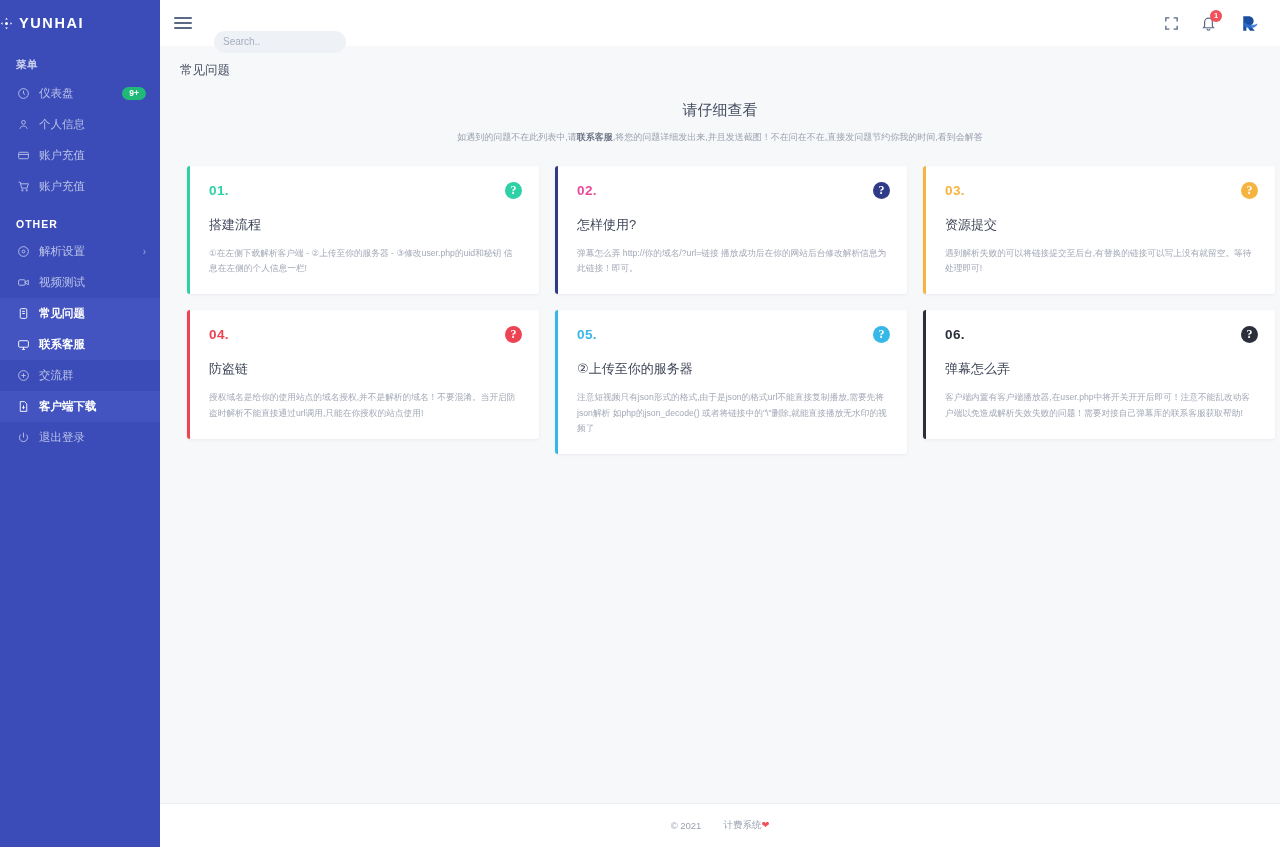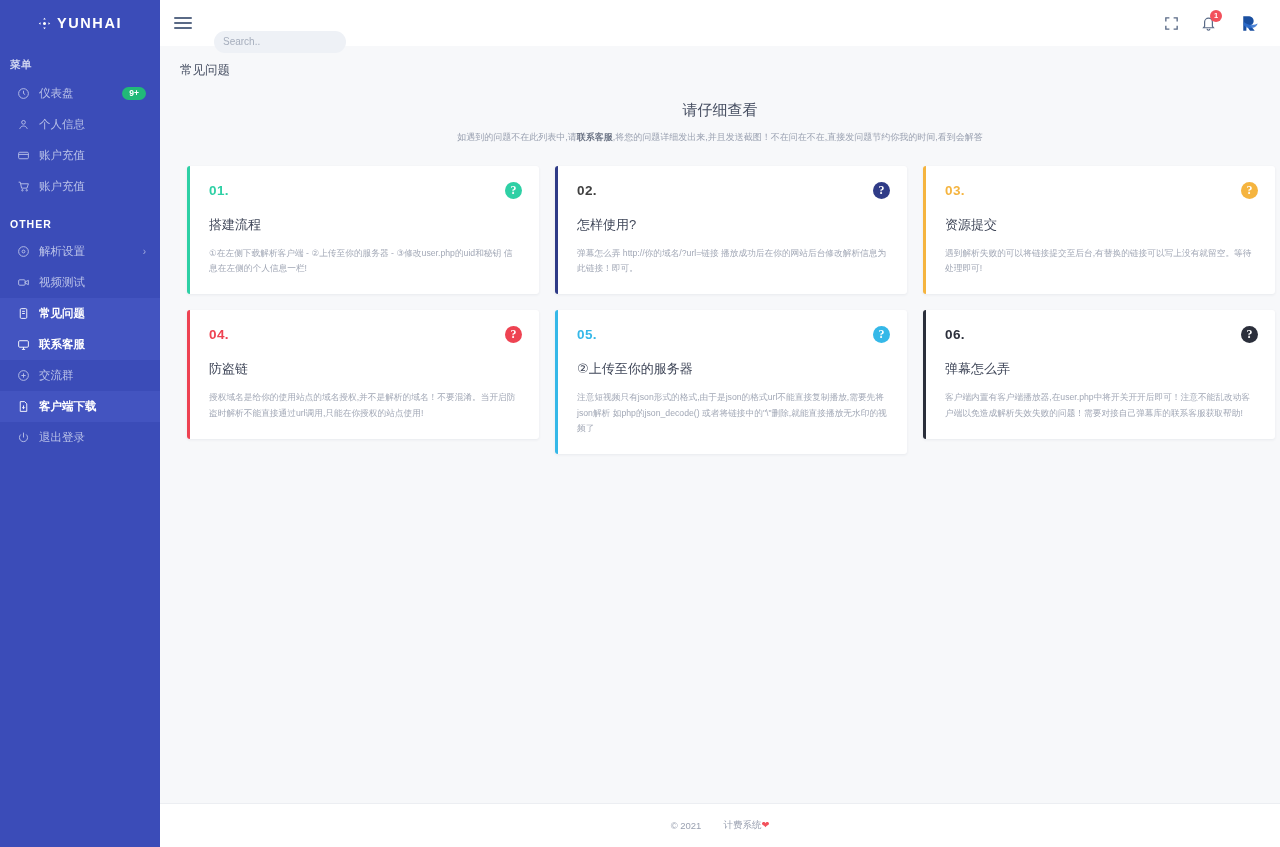--- a/index.html
+++ b/index.html
@@ -14,31 +14,31 @@
   
   .sidebar {
     width: 160px; height: 847px;
     background: #3b4cb8;
     flex: 0 0 160px;
     position: relative;
     color: #fff;
   }
   .brand {
     height: 46px;
-    display: flex; align-items: center; justify-content: center;
+    display: flex; align-items: center; 
     gap: 6px;
   }
   .brand-icon { width: 13px; height: 13px; display:block; }
   .brand-text {
     font-size: 14.5px; font-weight: bold; letter-spacing: 1.6px; color: #fff;
   }
   .nav-section {
     font-size: 10.5px; font-weight: bold; color: #cfd5f0;
     letter-spacing: .6px;
-    padding: 12px 0 6px 10px;
+    padding: 12px 0 6px 16px;
   }
   .nav-section.other { color: #ffffff; letter-spacing: 1px; padding-top: 16px;}
   .nav-item {
     display: flex; align-items: center;
     height: 31px;
     padding: 0 14px 0 16px;
     font-size: 11.5px;
     color: #b9c1e8;
     position: relative;
     cursor: pointer;
@@ -347,21 +347,21 @@
       <div class="cards">
 
         <div class="card" style="border-left-color:#2ed0a5">
           <div class="num" style="color:#2ed0a5">01.</div>
           <div class="qmark" style="background:#2ed0a5">?</div>
           <h3>搭建流程</h3>
           <div class="desc">①在左侧下载解析客户端 - ②上传至你的服务器 - ③修改user.php的uid和秘钥 信息在左侧的个人信息一栏!</div>
         </div>
 
         <div class="card" style="border-left-color:#2f3b87">
-          <div class="num" style="color:#404040">02.</div>
+          <div class="num" style="color:#ec4899">02.</div>
           <div class="qmark" style="background:#2f3b87">?</div>
           <h3>怎样使用?</h3>
           <div class="desc">弹幕怎么弄 http://你的域名/?url=链接 播放成功后在你的网站后台修改解析信息为此链接！即可。</div>
         </div>
 
         <div class="card" style="border-left-color:#f5b43f">
           <div class="num" style="color:#f5b43f">03.</div>
           <div class="qmark" style="background:#f5b43f">?</div>
           <h3>资源提交</h3>
           <div class="desc">遇到解析失败的可以将链接提交至后台,有替换的链接可以写上没有就留空。等待处理即可!</div>

